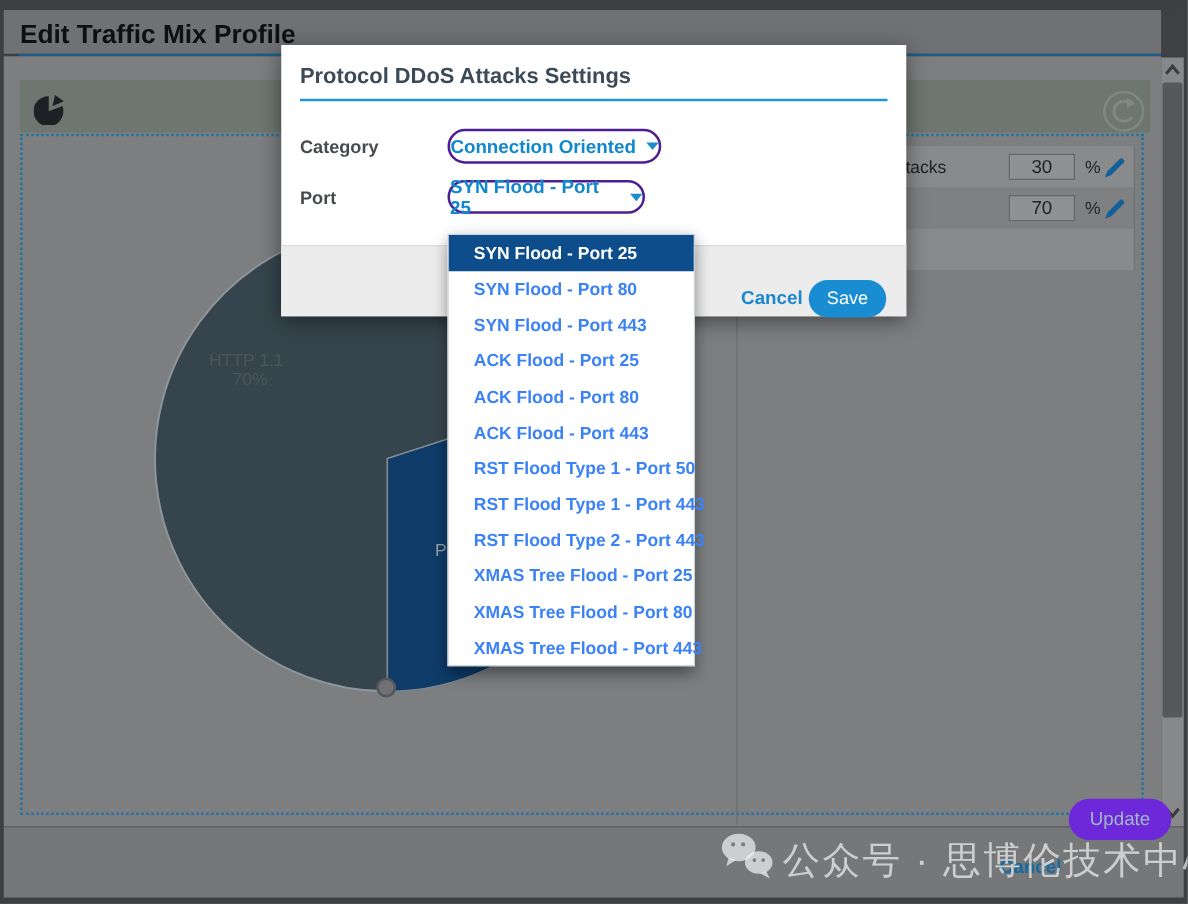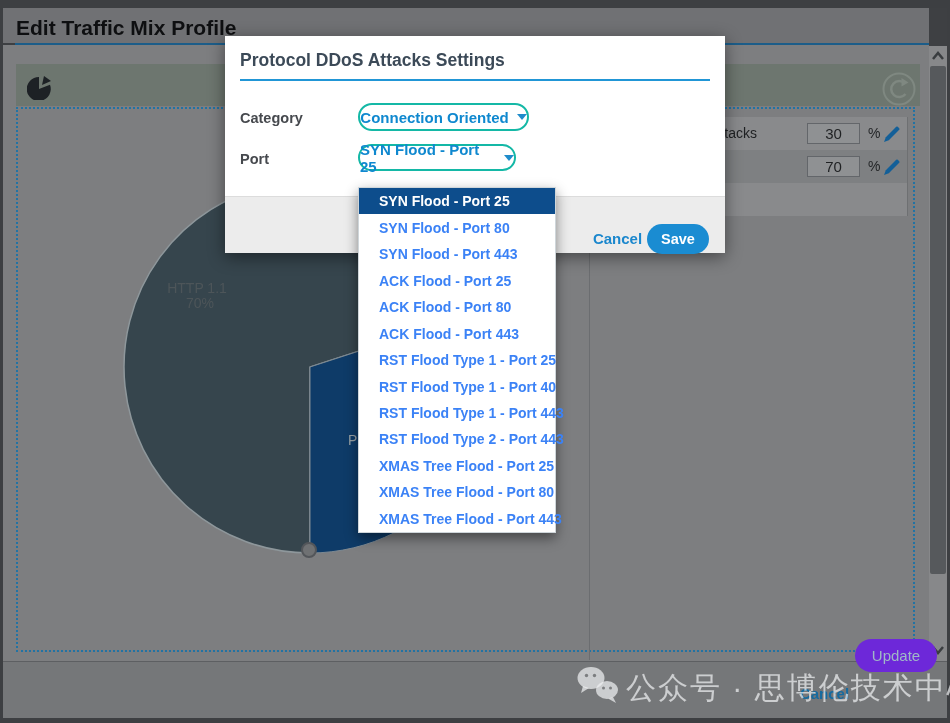--- a/index.html
+++ b/index.html
@@ -50,30 +50,30 @@
   .watermark { z-index:30; pointer-events:none; }
   .wm-text { left:626px; top:668px; font-size:30px; letter-spacing:2px;
              color:rgba(238,240,241,0.72); white-space:nowrap; }
 
   
   .modal { left:225px; top:36px; width:500px; height:217px; background:#ffffff; z-index:10;
            box-shadow:0 4px 16px rgba(0,0,0,0.45); }
   .modal-title { left:15px; top:14px; font-size:17.5px; font-weight:600; color:#3c4a58; }
   .modal-hr { left:15px; top:43px; width:470px; height:2px; background:#2196d6; }
   .field-label { left:15px; height:30px; line-height:30px; font-size:14.5px; font-weight:600; color:#46494e; }
-  .pill { border:2px solid #14b8a6; border-radius:15px; background:#fff; color:#0f88cf;
+  .pill { border:2px solid #4c1d95; border-radius:15px; background:#fff; color:#0f88cf;
           font-size:15px; font-weight:bold; display:flex; align-items:center; justify-content:center;
           gap:8px; cursor:pointer; }
   .caret { width:0; height:0; border-left:5px solid transparent; border-right:5px solid transparent;
            border-top:6px solid #1f8ccb; }
   .modal-footer { left:0; top:160px; width:500px; height:57px; background:#ececec; border-top:1px solid #dcdcdc; }
   .modal-cancel { left:365px; top:176px; width:55px; height:30px; line-height:30px; text-align:center;
                   font-size:15px; font-weight:bold; color:#1b87cd; cursor:pointer; z-index:11; }
   .save-btn { left:422px; top:176px; width:62px; height:30px; line-height:30px; border-radius:15px;
-              background:#1a8cd2; color:#ffffff; font-size:14.5px; font-weight:bold; text-align:center;
+              background:#1a8cd2; color:#ffffff; font-size:14.5px; font-weight:normal; text-align:center;
               cursor:pointer; z-index:11; }
 
   
   .dropdown { left:358px; top:187px; width:198px; height:346px; background:#ffffff;
               border:1px solid #cfd6da; box-shadow:0 5px 12px rgba(0,0,0,0.45); z-index:12;
               display:flex; flex-direction:column; }
   .dd-item { flex:1; display:flex; align-items:center; padding-left:20px; font-size:14px;
              font-weight:600; color:#3b82f6; cursor:pointer; white-space:nowrap; }
   .dd-item.selected { background:#0d4d8c; color:#ffffff; }
 </style>
@@ -160,22 +160,21 @@
 <div class="abs modal-cancel" style="left:590px; top:224px;">Cancel</div>
 <div class="abs save-btn" style="left:647px; top:224px;">Save</div>
 
 <div class="abs dropdown">
   <div class="dd-item selected">SYN Flood - Port 25</div>
   <div class="dd-item">SYN Flood - Port 80</div>
   <div class="dd-item">SYN Flood - Port 443</div>
   <div class="dd-item">ACK Flood - Port 25</div>
   <div class="dd-item">ACK Flood - Port 80</div>
   <div class="dd-item">ACK Flood - Port 443</div>
-  <div class="dd-item">RST Flood Type 1 - Port 25</div>
-  <div class="dd-item">RST Flood Type 1 - Port 40</div>
+  <div class="dd-item">RST Flood Type 1 - Port 50</div>
   <div class="dd-item">RST Flood Type 1 - Port 443</div>
   <div class="dd-item">RST Flood Type 2 - Port 443</div>
   <div class="dd-item">XMAS Tree Flood - Port 25</div>
   <div class="dd-item">XMAS Tree Flood - Port 80</div>
   <div class="dd-item">XMAS Tree Flood - Port 443</div>
 </div>
 
 <svg class="abs watermark" style="left:574px; top:664px;" width="48" height="42">
   <ellipse cx="17" cy="14" rx="13.5" ry="11" fill="rgba(238,240,241,0.72)"></ellipse>
   <polygon points="9,22 7,29 15,24" fill="rgba(238,240,241,0.72)"></polygon>

